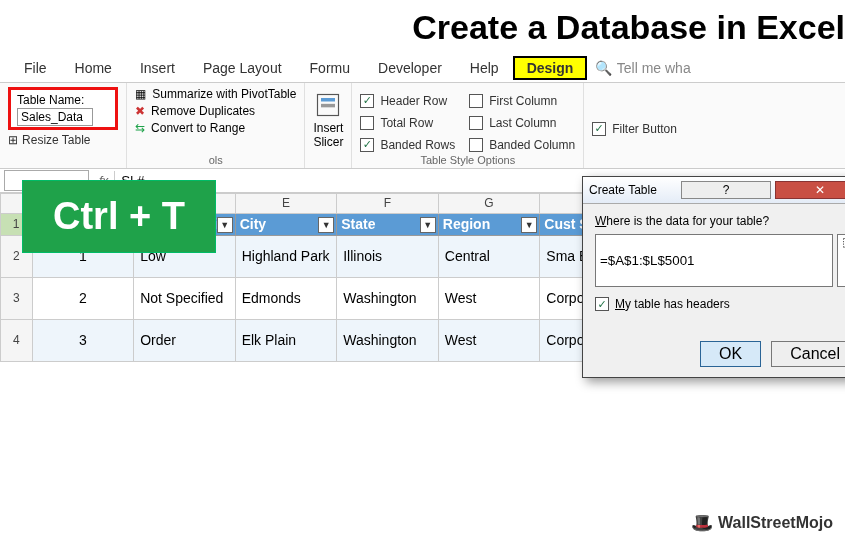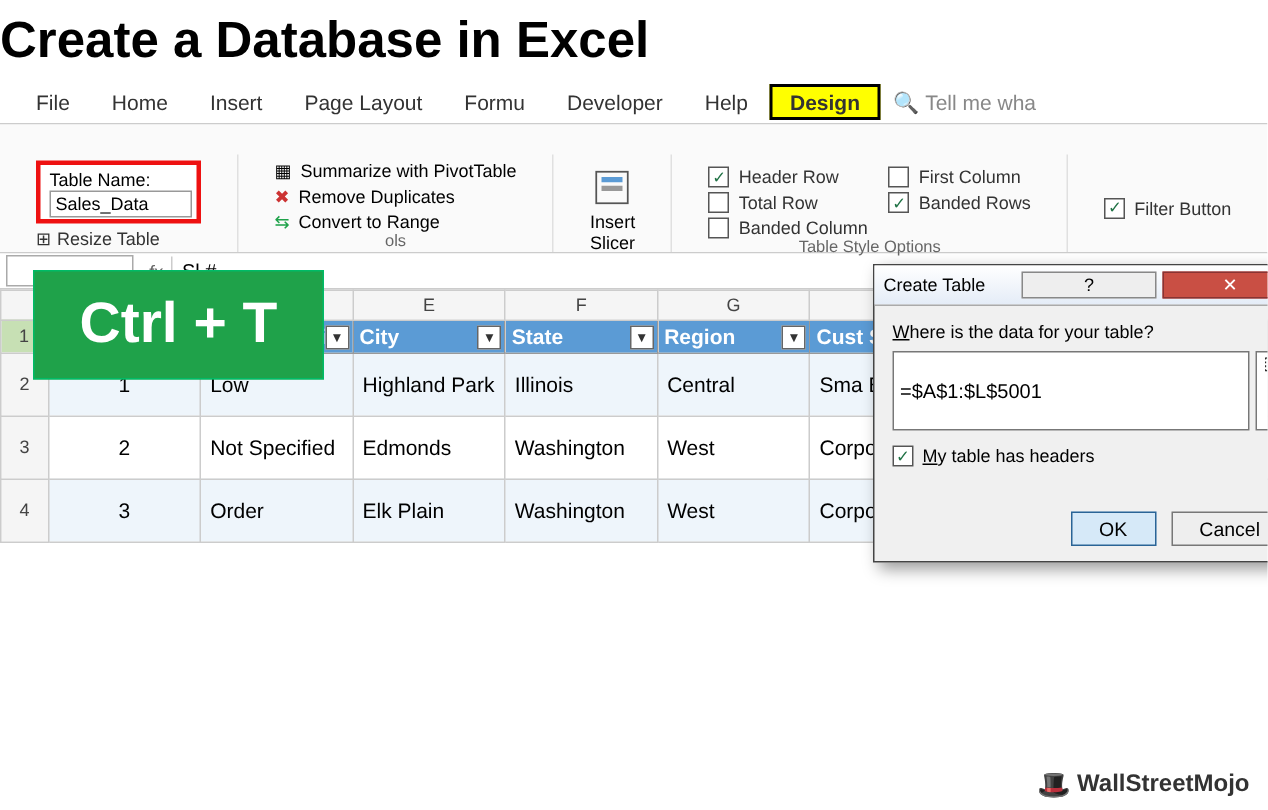--- a/index.html
+++ b/index.html
@@ -1,28 +1,28 @@
 <!DOCTYPE html>
 <html><head>
 <meta charset="utf-8">
 <style>
   * { box-sizing: border-box; font-family: "Segoe UI", Arial, sans-serif; }
   body { margin: 0; background: #fff; width: 845px; height: 540px; overflow: hidden; position: relative; }
-  .title { text-align: left; font-size: 34px; font-weight: bold; padding: 8px 0 6px; }
+  .title { text-align: right; font-size: 34px; font-weight: bold; padding: 8px 0 6px; }
   .menubar { display: flex; align-items: center; gap: 0; padding: 0 10px; font-size: 14px; color: #333; border-bottom: 1px solid #ccc; height: 30px; }
   .menubar .mitem { padding: 4px 14px; cursor: pointer; }
   .menubar .mitem.active { background: #ffff00; border: 2px solid #000; font-weight: bold; padding: 2px 12px; }
   .menubar .tellme { display:flex; align-items:center; gap:4px; color:#888; padding:4px 8px;}
   .ribbon { display: flex; border-bottom: 1px solid #ccc; height: 86px; background: #fafafa; }
-  .grp { padding: 4px 24px 2px; border-right: 1px solid #e0e0e0; display:flex; flex-direction:column;margin-top:20px;}
+  .grp { padding: 4px 8px 2px; border-right: 1px solid #e0e0e0; display:flex; flex-direction:column;}
   .grp-body { flex:1; }
   .grp-label { font-size: 11px; color: #666; text-align:center; }
   .tablename-box { border:3px solid #e11; padding:3px 6px 1px; background:#fff; width:110px;}
   .tablename-box .lbl { font-size:12px; }
-  .tablename-box input { width:95px; font-size:12px; border:1px solid #999; padding:1px 3px;}
+  .tablename-box input { width:76px; font-size:12px; border:1px solid #999; padding:1px 3px;}
   .resize-row { display:flex; align-items:center; font-size:12px; gap:4px; margin-top:3px; color:#333;}
   .tools-col { display:flex; flex-direction:column; gap:3px; font-size:12px; }
   .tools-col .trow { display:flex; align-items:center; gap:6px;}
   .vslicer { display:flex; flex-direction:column; align-items:center; font-size:12px; gap:2px; padding-top:4px;}
   .opts { display:grid; grid-template-columns:auto auto; column-gap:14px; row-gap:3px; font-size:12px; padding-top:4px;}
   .opts label { display:flex; align-items:center; gap:6px; color:#333;}
   .cbox { width:14px; height:14px; border:1px solid #555; display:inline-flex; align-items:center; justify-content:center; font-size:11px; background:#fff;}
   .cbox.checked::after { content:"✓"; color:#217346;}
   .ctrlt { position:absolute; left:22px; top:180px; background:#1fa24a; color:#fff; font-size:38px; font-weight:bold; padding:14px 30px; z-index:5; border:1px solid #0b6; }
   .fbar { display:flex; align-items:center; height:24px; border-bottom:1px solid #ccc; font-size:12px; background:#fff;}
@@ -45,21 +45,21 @@
   .dialog .dtitle { display:flex; align-items:center; background:linear-gradient(#fff,#e4ecf7); padding:4px 6px; border-bottom:1px solid #aaa;}
   .dialog .dtitle span { flex:1;}
   .dialog .wb { width:20px; height:18px; border:1px solid #888; display:inline-flex; align-items:center; justify-content:center; margin-left:4px; background:#eee;}
   .dialog .wb.close { background:#c94f44; color:#fff; border:1px solid #833;}
   .dialog .dbody { padding:10px 12px;}
   .dialog .rangebox { display:flex; gap:4px; margin:6px 0 10px;}
   .dialog .rangebox input { flex:1; border:1px solid #777; padding:18px 4px;}
   .dialog .rangebox .pick { width:22px; border:1px solid #777; background:#fff; text-align:center;}
   .dialog .chkrow { display:flex; align-items:center; gap:6px; margin-bottom:12px;}
   .dialog .btns { display:flex; justify-content:flex-end; gap:10px; padding:8px 12px 10px;}
-  .dialog button { padding:3px 18px; font-size:13px; border:1px solid #777; background:#eee;}
+  .dialog button { padding:3px 18px; font-size:16px; border:1px solid #777; background:#eee;}
   .dialog button.ok { background:#d6e9f8; border:1px solid #2a6496;}
   .logo { position:absolute; right:12px; bottom:6px; font-size:16px; font-weight:bold; color:#333; display:flex; align-items:center; gap:4px;}
   .logo .hat { color:#1fa24a; font-size:18px;}
   svg.ico { width:14px; height:14px; }
 </style>
 </head>
 <body>
 
 <div class="title">Create a Database in Excel</div>
 
@@ -127,20 +127,24 @@
         </label>
       <label>
           <span class="cbox"></span>
           <span>First Column</span>
         </label>
       <label>
           <span class="cbox"></span>
           <span>Total Row</span>
         </label>
       <label>
+          <span class="cbox"></span>
+          <span>Last Column</span>
+        </label>
+      <label>
           <span class="cbox checked"></span>
           <span>Banded Rows</span>
         </label>
       <label>
           <span class="cbox"></span>
           <span>Banded Column</span>
         </label>
     </div>
     <div class="grp-label">Table Style Options</div>
   </div>

